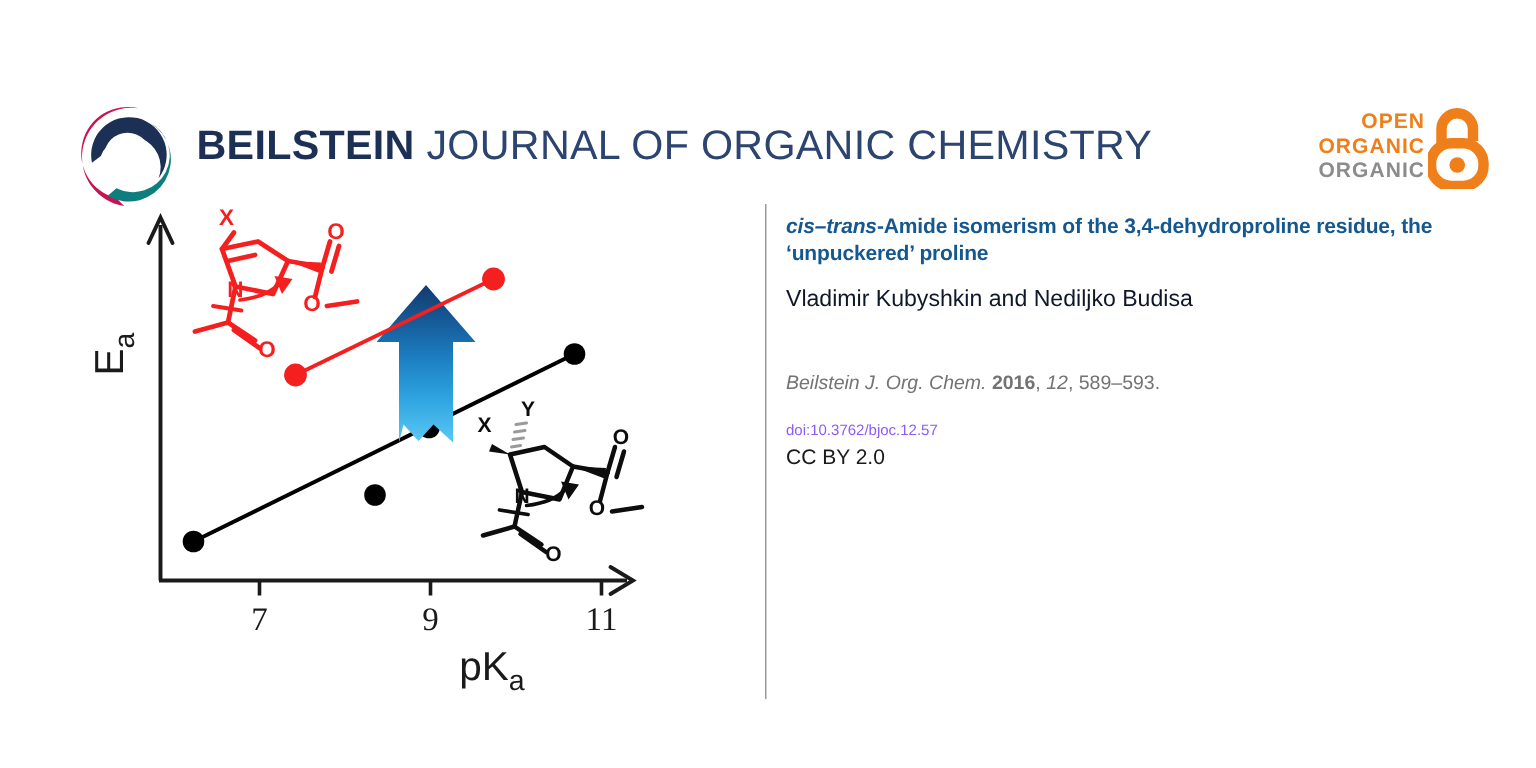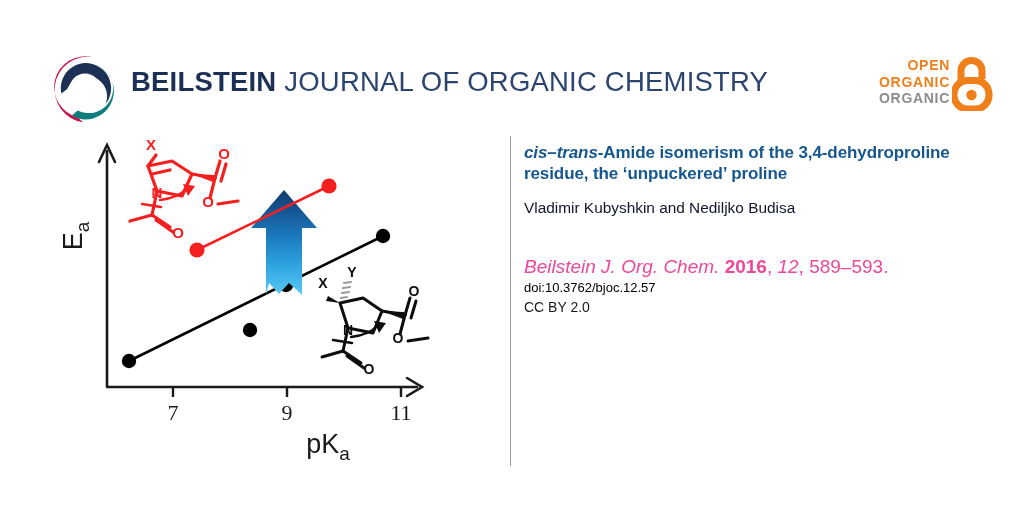--- a/index.html
+++ b/index.html
@@ -17,21 +17,21 @@
     width: 1024px;
     height: 512px;
     background: #ffffff;
     overflow: hidden;
   }
 
   
   #masthead {
     position: absolute;
     left: 0;
-    top: 0;
+    top: 15px;
     width: 872px;
     height: 140px;
     text-decoration: underline;
   }
   #logo-mark {
     position: absolute;
     left: 48px;
     top: 52px;
     width: 74px;
     height: 74px;
@@ -95,48 +95,48 @@
 
   
   #article-info {
     position: absolute;
     left: 524px;
     top: 142px;
     width: 452px;
   }
   #article-title {
     margin: 0;
-    font-size: 17px;
+    font-size: 14px;
     font-weight: bold;
     line-height: 1.26;
     color: #15578f;
     letter-spacing: -0.1px;
   }
   #article-title .ital { font-style: italic; }
   #article-authors {
     margin: 13px 0 0 0;
     font-size: 15.4px;
     font-weight: normal;
     color: #0f172a;
     line-height: 1.3;
   }
   #article-citation {
     margin: 36px 0 0 0;
-    font-size: 19px;
-    color: #ec4899;
+    font-size: 13px;
+    color: #737373;
     line-height: 1.35;
     font-style: italic;
   }
   #article-citation .cit-year { font-weight: bold; font-style: normal; }
   #article-citation .cit-vol { font-style: italic; }
   #article-citation .cit-pages { font-style: normal; }
   #article-doi {
-    margin: 0 0 0 0;
-    font-size: 13px;
-    color: #000000;
+    margin: 17px 0 0 0;
+    font-size: 10px;
+    color: #8b5cf6;
     line-height: 1.42;
   }
   #article-license {
     margin: 0;
     font-size: 14px;
     color: #1a1a1a;
     line-height: 1.42;
   }
 
   

